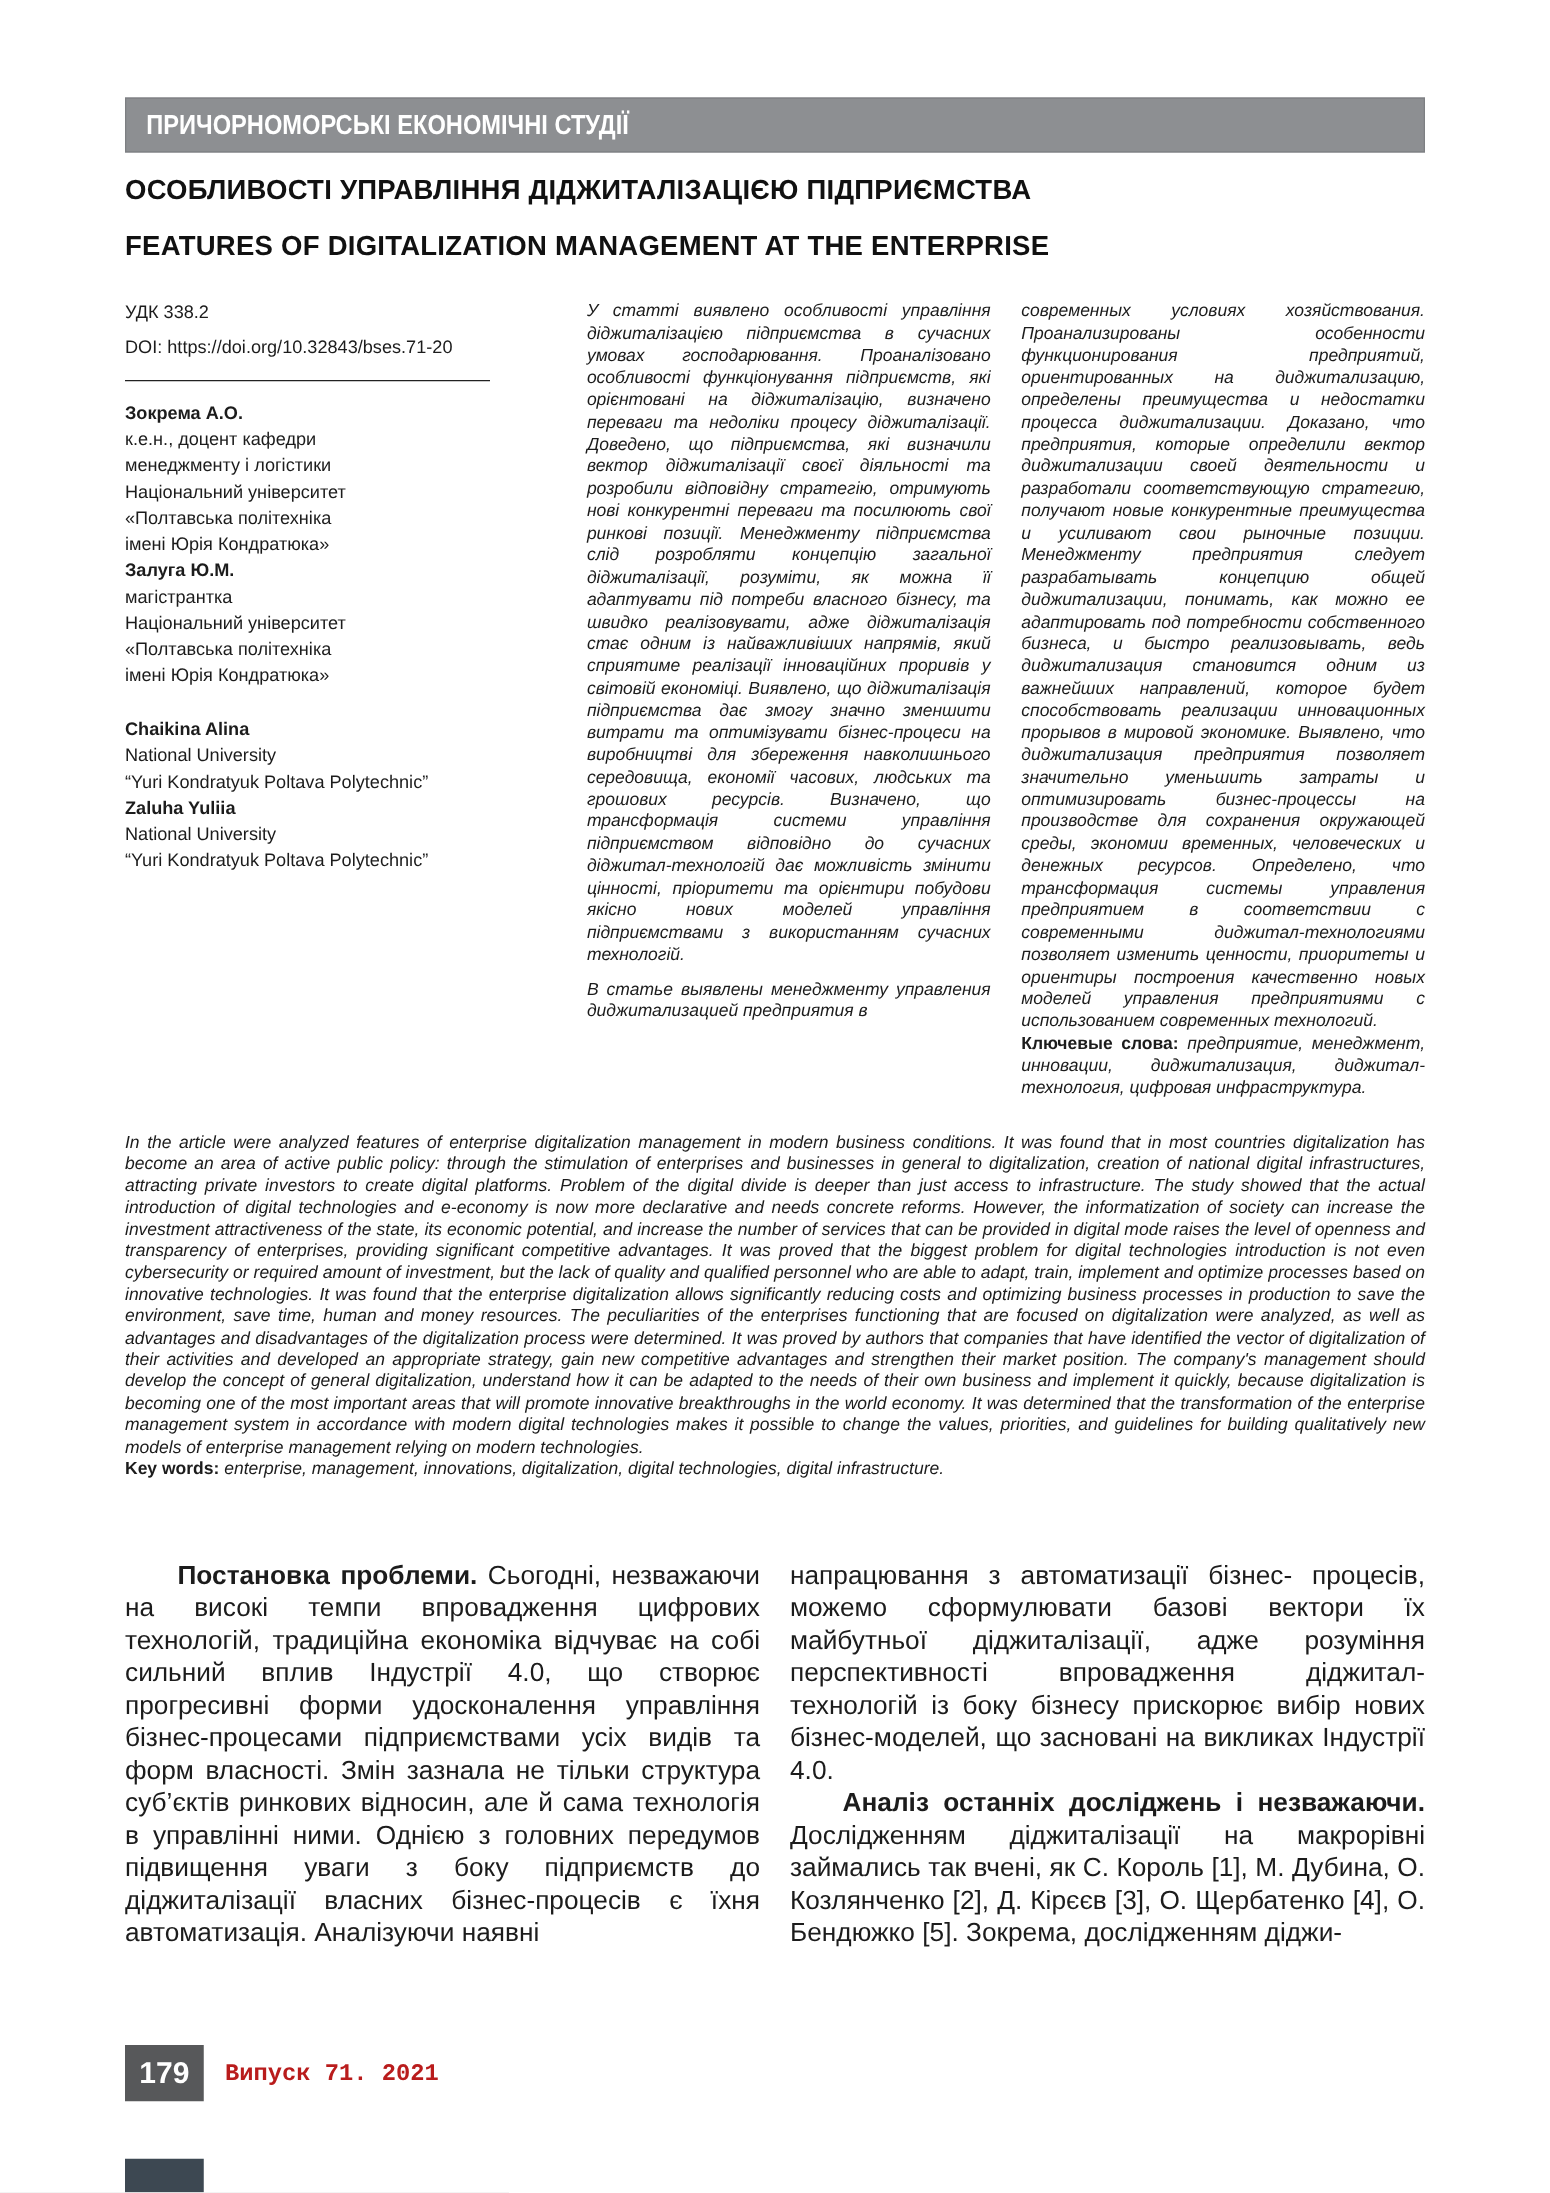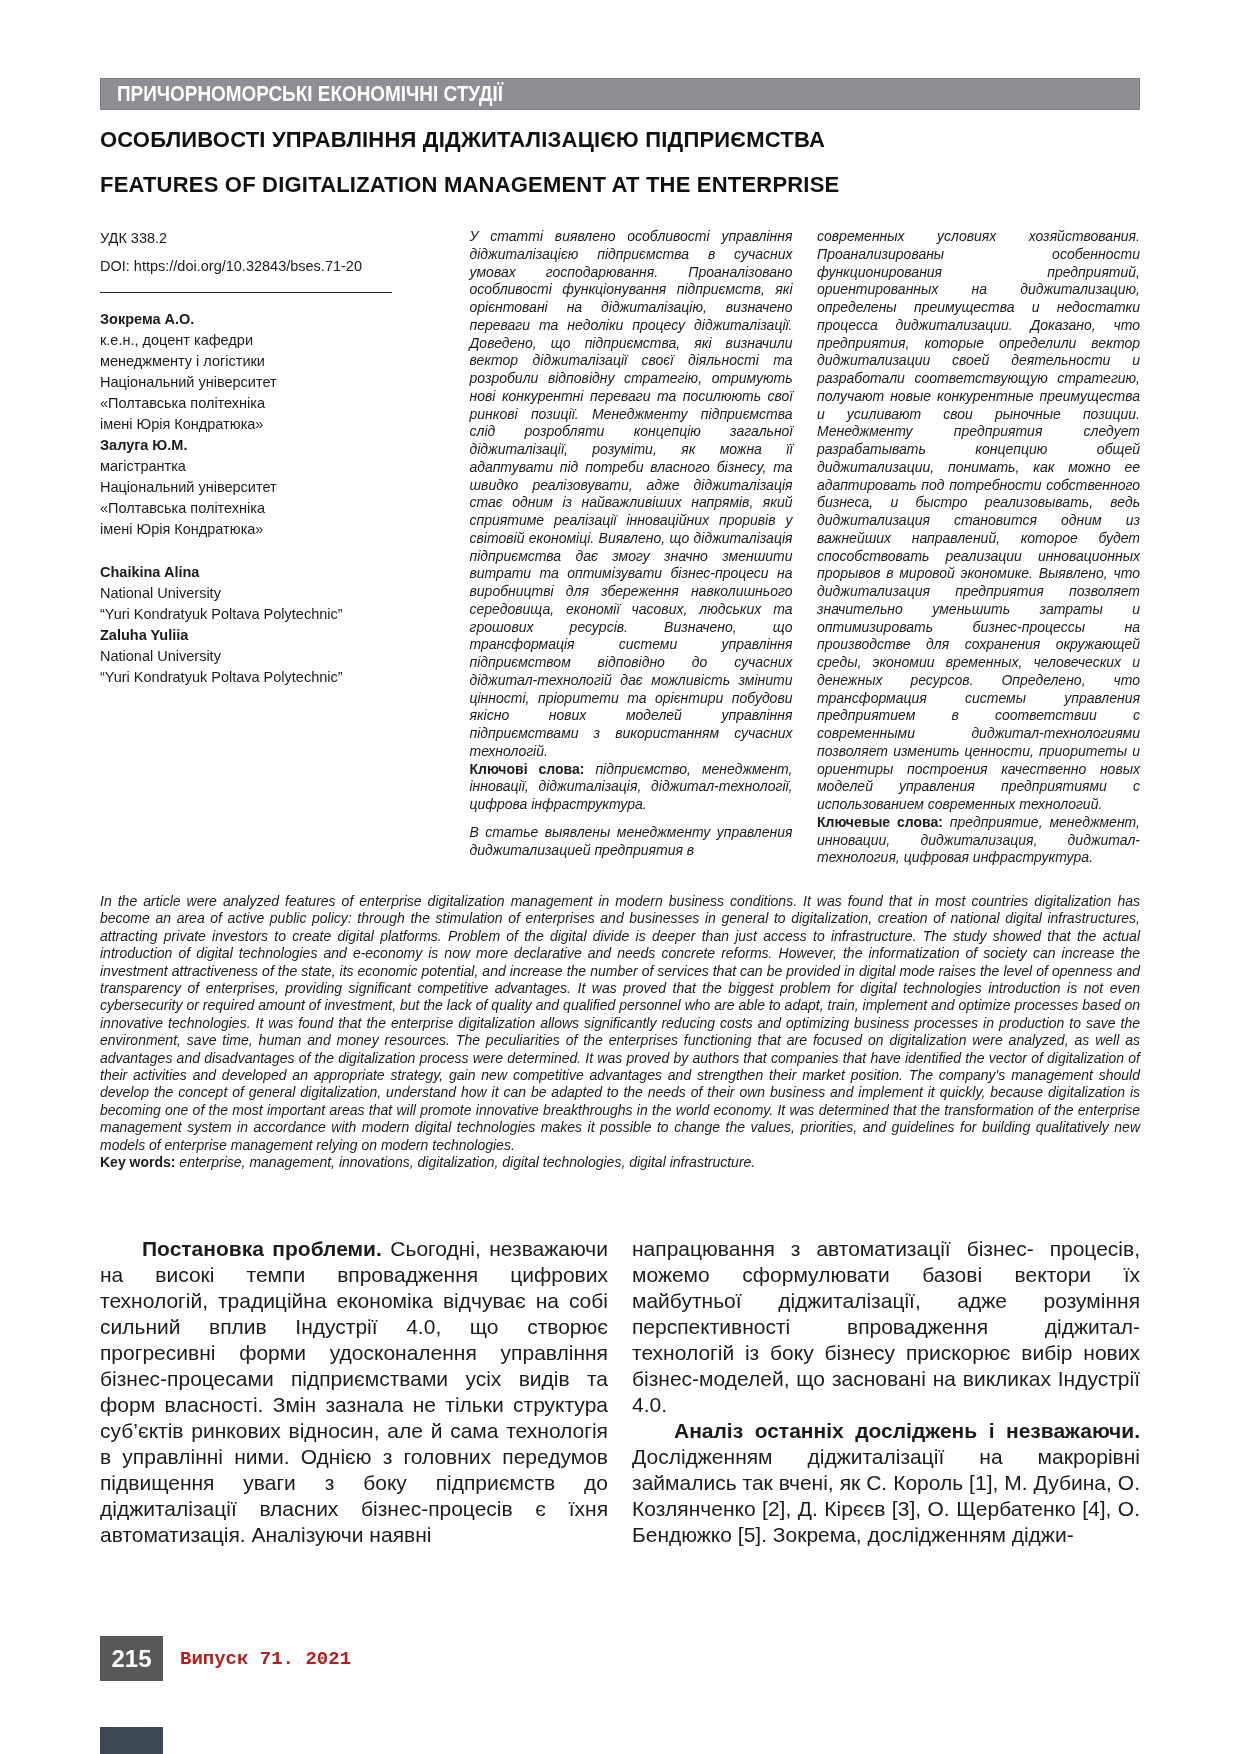--- a/index.html
+++ b/index.html
@@ -8,21 +8,21 @@
     width:1240px;height:1754px;
     background:#ffffff;
     font-family:"Liberation Sans", sans-serif;
     color:#1c1c1c;
     overflow:hidden;
     margin:0 auto;
   }
   .inner{position:absolute;left:100px;top:0;width:1040px;}
   
   .banner{
-    margin-top:78px;height:32px;
+    margin-top:78px;height:44px;
     background:#8d8f92;
     color:#ffffff;
     display:flex;align-items:center;
     padding-left:16px;box-sizing:border-box;
     border:1px solid #7d7f82;
   }
   .banner span{
     font-weight:bold;font-size:22px;letter-spacing:0px;
     transform:scaleX(0.86);transform-origin:left center;white-space:nowrap;
   }
@@ -132,21 +132,20 @@
           <div class="author-block">
             <div class="author-name">Zaluha Yuliia</div>
             <div class="author-aff">National University
 “Yuri Kondratyuk Poltava Polytechnic”</div>
           </div>
         </div>
       </div>
 
       <div class="abs-col">
         <p class="abs">У статті виявлено особливості управління діджиталізацією підприємства в сучасних умовах господарювання. Проаналізовано особливості функціонування підприємств, які орієнтовані на діджиталізацію, визначено переваги та недоліки процесу діджиталізації. Доведено, що підприємства, які визначили вектор діджиталізації своєї діяльності та розробили відповідну стратегію, отримують нові конкурентні переваги та посилюють свої ринкові позиції. Менеджменту підприємства слід розробляти концепцію загальної діджиталізації, розуміти, як можна її адаптувати під потреби власного бізнесу, та швидко реалізовувати, адже діджиталізація стає одним із найважливіших напрямів, який сприятиме реалізації інноваційних проривів у світовій економіці. Виявлено, що діджиталізація підприємства дає змогу значно зменшити витрати та оптимізувати бізнес-процеси на виробництві для збереження навколишнього середовища, економії часових, людських та грошових ресурсів. Визначено, що трансформація системи управління підприємством відповідно до сучасних діджитал-технологій дає можливість змінити цінності, пріоритети та орієнтири побудови якісно нових моделей управління підприємствами з використанням сучасних технологій.</p>
-        <p class="abs"><b class="kw-label">Ключові слова: </b><span>підприємство, менеджмент, інновації, діджиталізація, діджитал-технології, цифрова інфраструктура.</span></p>
         <p class="abs ru-intro">В статье выявлены менеджменту управления диджитализацией предприятия в</p>
       </div>
 
       <div class="abs-col">
         <p class="abs">современных условиях хозяйствования. Проанализированы особенности функционирования предприятий, ориентированных на диджитализацию, определены преимущества и недостатки процесса диджитализации. Доказано, что предприятия, которые определили вектор диджитализации своей деятельности и разработали соответствующую стратегию, получают новые конкурентные преимущества и усиливают свои рыночные позиции. Менеджменту предприятия следует разрабатывать концепцию общей диджитализации, понимать, как можно ее адаптировать под потребности собственного бизнеса, и быстро реализовывать, ведь диджитализация становится одним из важнейших направлений, которое будет способствовать реализации инновационных прорывов в мировой экономике. Выявлено, что диджитализация предприятия позволяет значительно уменьшить затраты и оптимизировать бизнес-процессы на производстве для сохранения окружающей среды, экономии временных, человеческих и денежных ресурсов. Определено, что трансформация системы управления предприятием в соответствии с современными диджитал-технологиями позволяет изменить ценности, приоритеты и ориентиры построения качественно новых моделей управления предприятиями с использованием современных технологий.</p>
         <p class="abs"><b class="kw-label">Ключевые слова: </b><span>предприятие, менеджмент, инновации, диджитализация, диджитал-технология, цифровая инфраструктура.</span></p>
       </div>
 
     </div>
 
@@ -161,18 +160,18 @@
       </div>
       <div class="bcol">
         <p class="bp">напрацювання з автоматизації бізнес- процесів, можемо сформулювати базові вектори їх майбутньої діджиталізації, адже розуміння перспективності впровадження діджитал-технологій із боку бізнесу прискорює вибір нових бізнес-моделей, що засновані на викликах Індустрії 4.0.</p>
         <p class="bp indent"><b>Аналіз останніх досліджень і незважаючи. </b><span>Дослідженням діджиталізації на макрорівні займались так вчені, як С. Король [1], М. Дубина, О. Козлянченко [2], Д. Кірєєв [3], О. Щербатенко [4], О. Бендюжко [5]. Зокрема, дослідженням діджи-</span></p>
       </div>
     </div>
 
   </div>
 
   <div class="footer">
-    <div class="page-number-box">215</div>
+    <div class="page-number-box">179</div>
     <div class="issue">Випуск 71. 2021</div>
   </div>
 
   <div class="bottom-box"></div>
 </div>
 
 </body></html>

